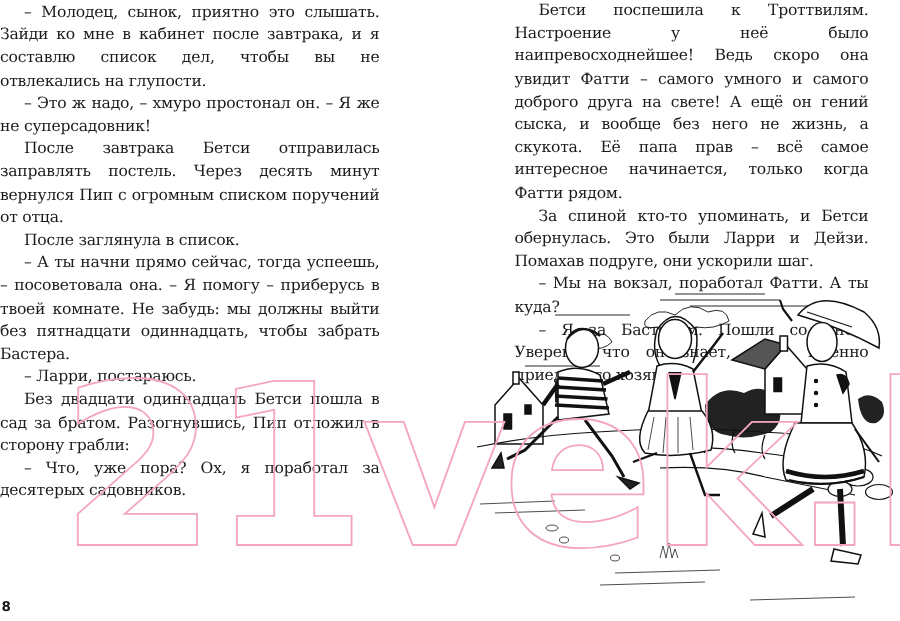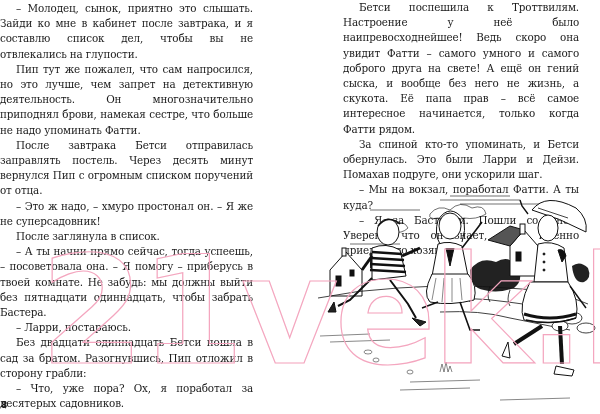--- a/index.html
+++ b/index.html
@@ -72,23 +72,22 @@
     }
   </style>
 </head>
 <body>
 
 <div class="spread">
 
   <div class="page page-left">
     <div class="text-block">
       <p class="para">– Молодец, сынок, приятно это слышать. Зайди ко мне в кабинет после завтрака, и я составлю список дел, чтобы вы не отвлекались на глупости.</p>
-      <p class="para">Пип тут же пожалел, что сам напросился, но это лучше, чем запрет на детективную деятельность. Он многозначительно приподнял брови, намекая сестре, что больше не надо упоминать Фатти.</p>
+      <p class="para">– Это ж надо, – хмуро простонал он. – Я же не суперсадовник!</p>
       <p class="para">После завтрака Бетси отправилась заправлять постель. Через десять минут вернулся Пип с огромным списком поручений от отца.</p>
-      <p class="para">– Это ж надо, – хмуро простонал он. – Я же не суперсадовник!</p>
       <p class="para">После заглянула в список.</p>
       <p class="para">– А ты начни прямо сейчас, тогда успеешь, – посоветовала она. – Я помогу – приберусь в твоей комнате. Не забудь: мы должны выйти без пятнадцати одиннадцать, чтобы забрать Бастера.</p>
       <p class="para">– Ларри, постараюсь.</p>
       <p class="para">Без двадцати одиннадцать Бетси пошла в сад за братом. Разогнувшись, Пип отложил в сторону грабли:</p>
       <p class="para">– Что, уже пора? Ох, я поработал за десятерых садовников.</p>
 
     </div>
   </div>
   <div class="page-number">8</div>
 

